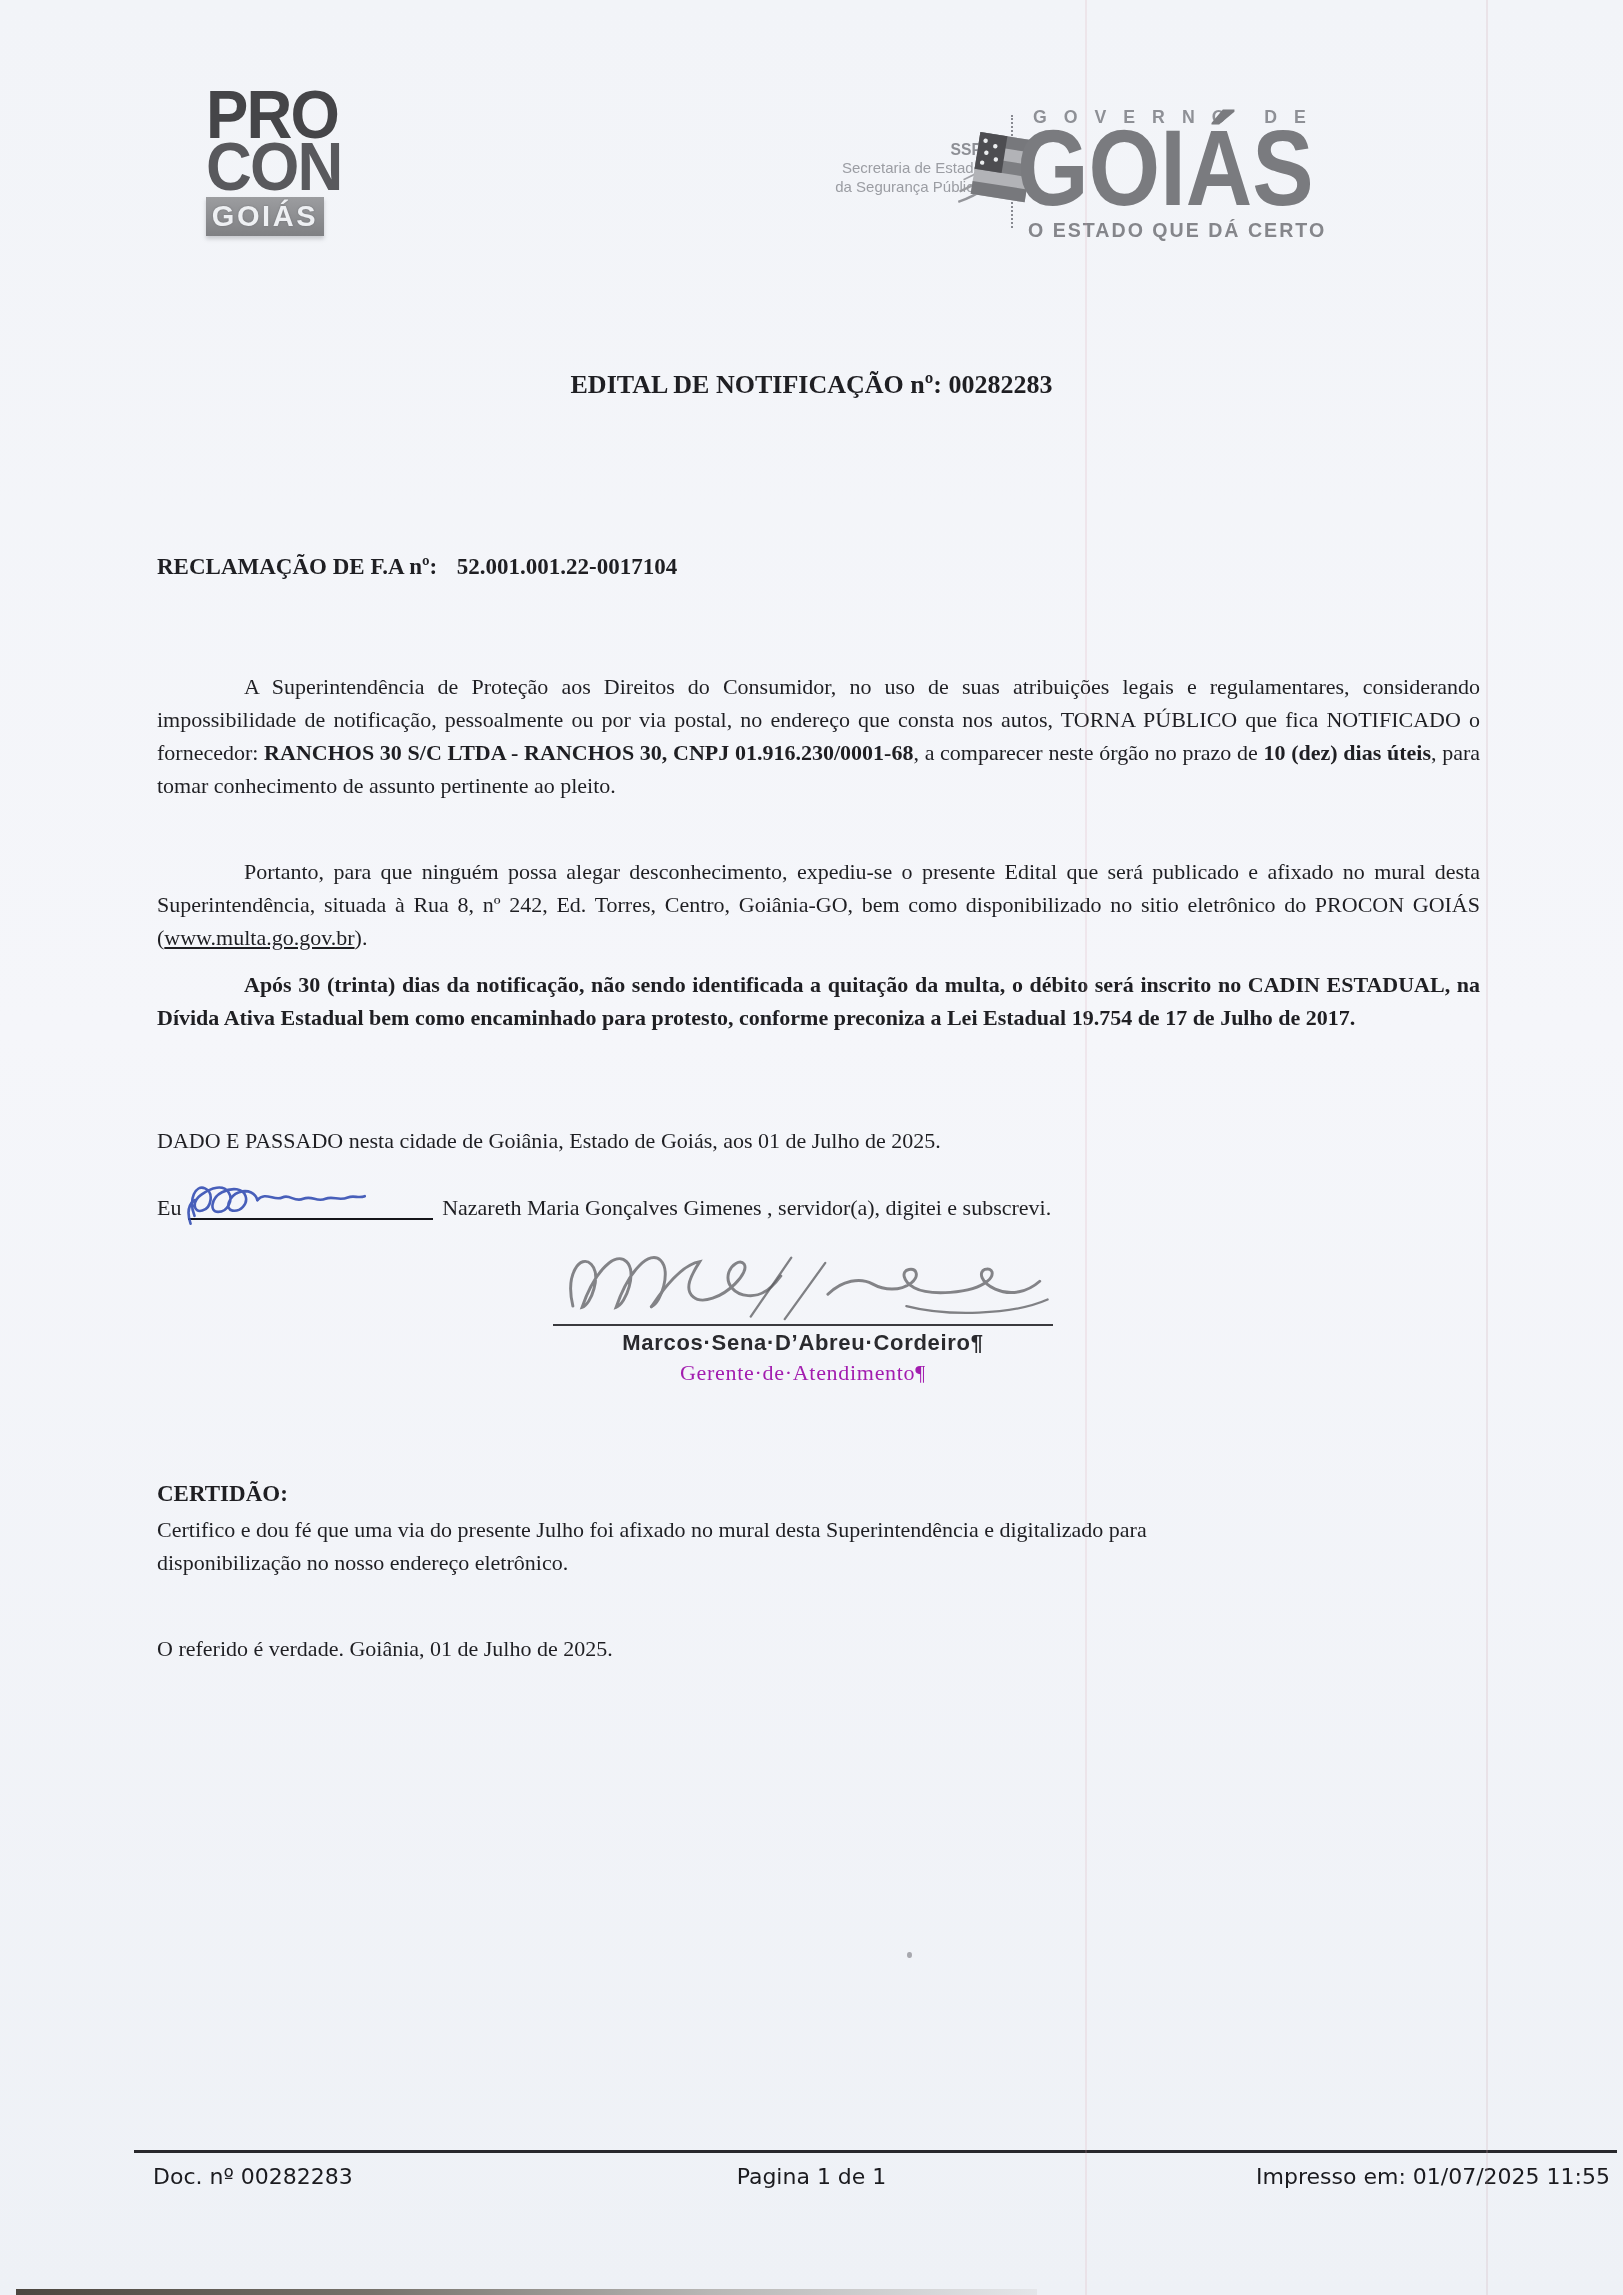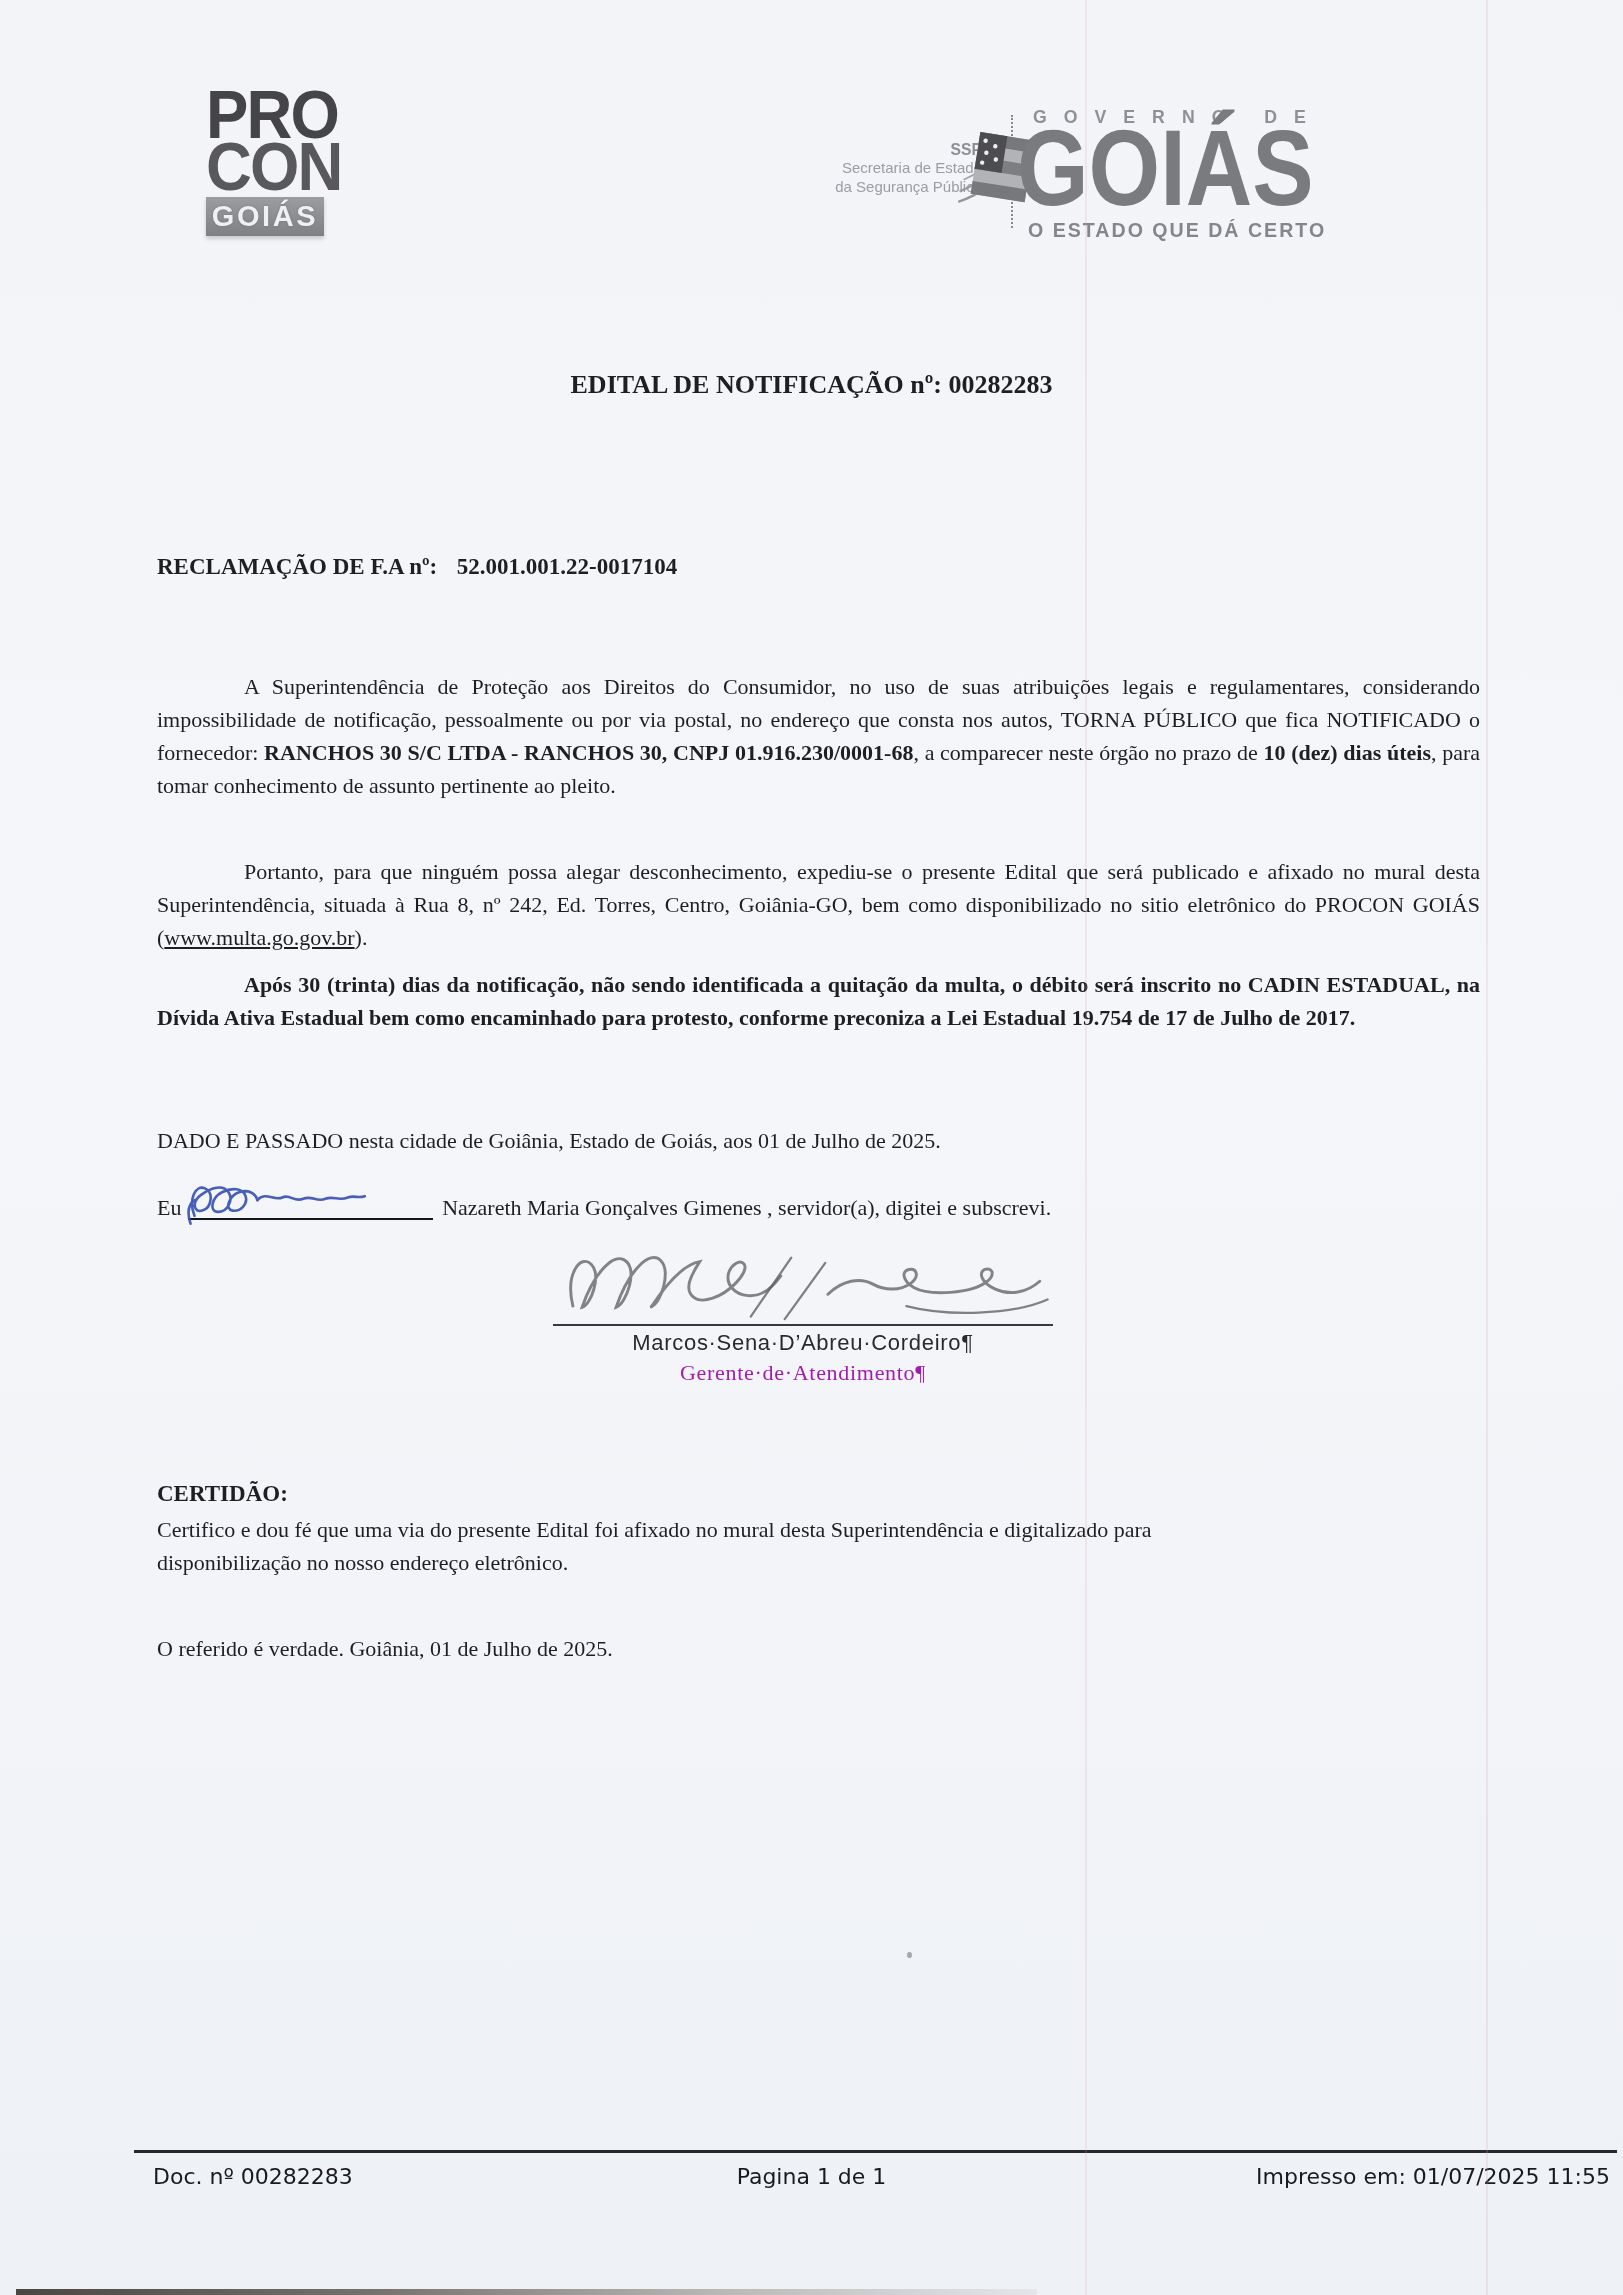--- a/index.html
+++ b/index.html
@@ -60,21 +60,21 @@
     border-bottom:2px solid #15151a;margin:0 9.2px 0 6.5px;position:relative;
     vertical-align:-5.2px;}
   .clerk-sig-svg{position:absolute;left:-3.9px;bottom:-10.5px;}
 
   .big-sig{left:553px;top:1242px;width:504px;}
   .big-sig .scrawl{position:absolute;left:0;top:0;}
   .big-sig .rule{position:absolute;left:0;top:82px;width:500px;height:2px;
     background:#3a3a3e;}
   .sig-name{position:absolute;left:0;top:88px;width:500px;text-align:center;
     font-family:"Liberation Sans",sans-serif;font-size:22px;letter-spacing:0.7px;
-    color:#2a2a2e;}
+    color:#2a2a2e;font-weight:bold;}
   .sig-role{position:absolute;left:0;top:118px;width:500px;text-align:center;
     font-family:Liberation Serif, serif;font-size:22px;letter-spacing:0.7px;
     color:#a21caf;}
 
   .certidao-h{left:157px;top:1481px;font-size:23px;font-weight:700;}
   .certidao-b{left:157px;top:1513px;width:1100px;font-size:22px;line-height:33px;}
   .referido{left:157px;top:1636px;font-size:22px;}
 
   .speck{left:907px;top:1952px;width:4.6px;height:5.9px;border-radius:50%;
     background:#8f8f95;opacity:.75;}
@@ -173,21 +173,21 @@
       <path d="M416 32 L354 118"></path>
       <path d="M540 98 C602 114 702 112 756 88"></path>
     </g>
   </svg>
   <div class="rule"></div>
   <div class="sig-name">Marcos·Sena·D’Abreu·Cordeiro¶</div>
   <div class="sig-role">Gerente·de·Atendimento¶</div>
 </div>
 
 <div class="abs certidao-h">CERTIDÃO:</div>
-<div class="abs certidao-b">Certifico e dou fé que uma via do presente Edital foi afixado no mural desta Superintendência e digitalizado para disponibilização  no nosso endereço eletrônico.</div>
+<div class="abs certidao-b">Certifico e dou fé que uma via do presente Julho foi afixado no mural desta Superintendência e digitalizado para disponibilização  no nosso endereço eletrônico.</div>
 
 <div class="abs referido">O referido é verdade. Goiânia, 01 de Julho de 2025.</div>
 
 <div class="abs speck"></div>
 
 <div class="abs footer-rule"></div>
 <div class="abs footer-text f-left">Doc. nº 00282283</div>
 <div class="abs footer-text f-center">Pagina 1 de 1</div>
 <div class="abs footer-text f-right">Impresso em: 01/07/2025 11:55</div>
 

